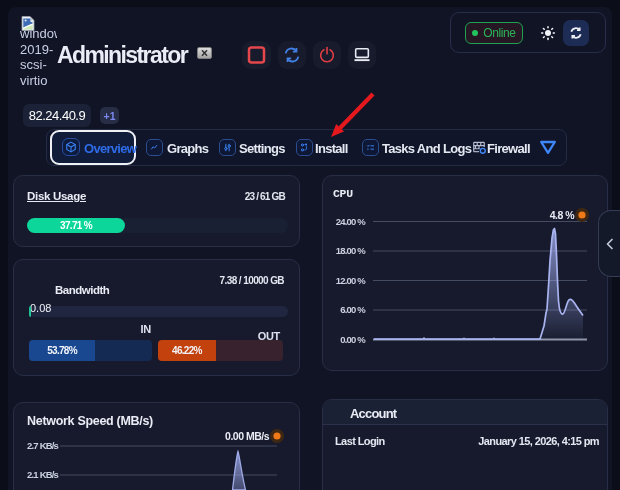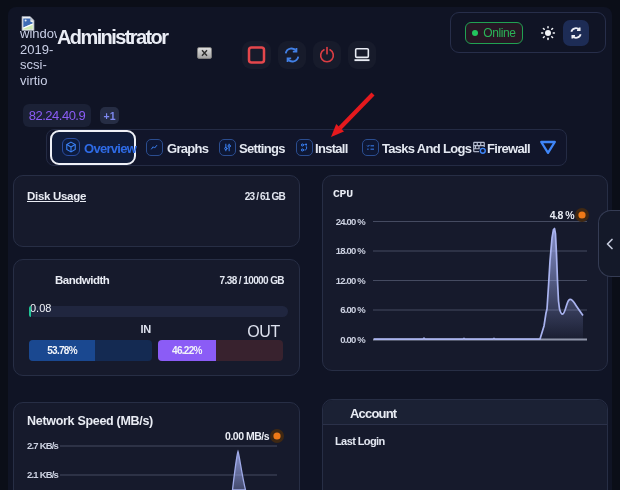--- a/index.html
+++ b/index.html
@@ -20,21 +20,21 @@
 <svg class="abs" style="left:21px; top:16px;" width="14" height="15" viewBox="0 0 14 15">
   <path d="M1 0.5 h8 l4 4 v10 h-12 z" fill="#eef0f3" stroke="#98a0ac" stroke-width="0.8"></path>
   <path d="M9 0.5 l4 4 h-4 z" fill="#c3c9d2"></path>
   <path d="M2.3 2.6 h7 v3 l2.4 1 v1 l-9.4 4 z" fill="#3f6db5"></path>
   <path d="M2.3 12.2 l9.4-4 v5.3 h-9.4 z" fill="#cdeab2"></path>
   <path d="M2.3 11.6 l9.4-4 v1.2 l-9.4 4 z" fill="#ffffff"></path>
   <circle cx="4.6" cy="4.6" r="1" fill="#e8edf4"></circle>
 </svg>
 <div class="abs" style="left:20px; top:26px; width:37px; height:64px; overflow:hidden; color:#c9cfe6; font-size:13px; line-height:15.7px;">windows-2019-scsi-virtio</div>
 
-<div class="abs" style="left:57px; top:26px; font-size:20px; font-weight:700; color:#eaedf5; letter-spacing:-1.6px; white-space:nowrap;">Administrator</div>
+<div class="abs" style="left:57px; top:42px; font-size:23px; font-weight:700; color:#eaedf5; letter-spacing:-1.6px; white-space:nowrap;">Administrator</div>
 
 <div class="abs" style="left:197px; top:47px; width:15px; height:12px; background:linear-gradient(180deg,#dcdcdc,#a4a4a4); border:1px solid #7e7e7e; border-radius:2px;">
   <svg width="13" height="10" viewBox="0 0 13 10" style="display:block">
       <path d="M4 2.2 L9 7.8 M9 2.2 L4 7.8" stroke="#2e2e2e" stroke-width="1.4"></path>
     </svg>
 </div>
 
 <div class="abs" style="left:242px; top:41px; width:29px; height:28px; background:#171b2b; border-radius:9px;">
   <svg width="29" height="28" viewBox="0 0 29 28">
       <rect x="7" y="6.5" width="15" height="15" rx="2.5" fill="none" stroke="#e5474c" stroke-width="2.5"></rect>
@@ -82,21 +82,21 @@
 <div class="abs" style="left:563px; top:20px; width:26px; height:26px; background:#1d2c55; border-radius:7px;">
   <svg width="26" height="26" viewBox="0 0 24 24" style="padding:5px;">
     <path d="M5 10 a7 7 0 0 1 12.3-2.5" fill="none" stroke="#eef0f6" stroke-width="2.6"></path>
     <path d="M17.5 3.8 v4 h-4" fill="none" stroke="#eef0f6" stroke-width="2.6"></path>
     <path d="M19 14 a7 7 0 0 1 -12.3 2.5" fill="none" stroke="#eef0f6" stroke-width="2.6"></path>
     <path d="M6.5 20.2 v-4 h4" fill="none" stroke="#eef0f6" stroke-width="2.6"></path>
   </svg>
 </div>
 
 <div class="abs" style="left:23px; top:104px; width:68px; height:23px; background:#1b2136; border-radius:6px; display:flex; align-items:center; justify-content:center;">
-  <span style="color:#8b5cf6; font-size:13px; letter-spacing:-0.5px;">82.24.40.9</span>
+  <span style="color:#ffffff; font-size:13px; letter-spacing:-0.5px;">82.24.40.9</span>
 </div>
 <div class="abs" style="left:100px; top:107px; width:19px; height:17px; background:#262d44; border-radius:5px; display:flex; align-items:center; justify-content:center;">
   <span style="color:#7d88ef; font-size:10.5px; font-weight:700;">+1</span>
 </div>
 
 <div class="abs" style="left:46px; top:129px; width:521px; height:37px; border:1px solid #242b44; border-radius:8px; background:#11152a;"></div>
 
 <div class="abs" style="left:50px; top:130px; width:86px; height:35px; border:2.5px solid #eef0f6; border-radius:9px; background:#101c3a;"></div>
 <div class="abs" style="left:62px; top:138px; width:18px; height:18px; background:#0d1b3d; border:1px solid #2a4da0; border-radius:6px;">
   <svg width="16" height="16" viewBox="0 0 24 24" style="padding:1.5px;">
@@ -168,37 +168,42 @@
 </svg>
 
 <svg class="abs" style="left:320px; top:85px;" width="70" height="60" viewBox="0 0 70 60">
   <path d="M53 9 L20 43" stroke="#e5191d" stroke-width="4.2"></path>
   <path d="M11 52 L24 46.5 L16.2 38.9 z" fill="#e5191d"></path>
 </svg>
 
 <div class="card" style="left:13px; top:175px; width:287px; height:72px;">
   <div class="ctitle abs" style="left:13px; top:14px;text-decoration:underline;">Disk Usage</div>
   <div class="cval abs" style="right:14px; top:15px;">23 / 61 GB</div>
+  <div class="abs" style="left:13px; top:42px; width:261px; height:15px; background:#1a2033; border-radius:7.5px;">
+    <div style="width:98px; height:15px; background:#0dd69b; border-radius:7.5px; display:flex; align-items:center; justify-content:center;">
+      <span style="font-size:10px; font-weight:700; color:#fff; letter-spacing:-0.7px;">37.71 %</span>
+    </div>
+  </div>
 </div>
 
 <div class="card" style="left:13px; top:259px; width:287px; height:117px;">
-  <div class="ctitle abs" style="left:13px; top:14px; letter-spacing:-0.5px;padding-left:28px;">Bandwidth</div>
+  <div class="ctitle abs" style="left:13px; top:24px; letter-spacing:-0.5px;padding-left:28px;">Bandwidth</div>
   <div class="cval abs" style="right:15px; top:15px; letter-spacing:-0.6px;">7.38 / 10000 GB</div>
   <div class="abs" style="left:15px; top:46px; width:259px; height:11px; background:#20263f; border-radius:6px;"></div>
   <div class="abs" style="left:16px; top:42px; font-size:11px; color:#f0f2f7;">0.08</div>
   <div class="abs" style="left:15px; top:46px; width:2px; height:11px; background:#1fc496; border-radius:2px 0 0 2px;"></div>
   <div class="abs" style="right:148px; top:63px; font-size:11px; font-weight:700; color:#dde1ee; letter-spacing:-0.3px;">IN</div>
-  <div class="abs" style="right:19px; top:63px; font-size:16px; font-weight:400; color:#dde1ee; letter-spacing:-0.3px;">OUT</div>
+  <div class="abs" style="right:19px; top:70px; font-size:11px; font-weight:700; color:#dde1ee; letter-spacing:-0.3px;">OUT</div>
   <div class="abs" style="left:15px; top:80px; width:123px; height:21px; background:#142a52; border-radius:4px; overflow:hidden;">
     <div style="width:53.78%; height:100%; background:#1a4890; display:flex; align-items:center; justify-content:center;">
       <span style="font-size:10px; font-weight:700; color:#f2f4f9; letter-spacing:-0.7px;">53.78%</span>
     </div>
   </div>
   <div class="abs" style="left:144px; top:80px; width:125px; height:21px; background:#38222e; border-radius:4px; overflow:hidden;">
-    <div style="width:46.22%; height:100%; background:#8b5cf6; display:flex; align-items:center; justify-content:center;">
+    <div style="width:46.22%; height:100%; background:#c2410c; display:flex; align-items:center; justify-content:center;">
       <span style="font-size:10px; font-weight:700; color:#f2f4f9; letter-spacing:-0.7px;">46.22%</span>
     </div>
   </div>
 </div>
 
 <div class="card" style="left:13px; top:402px; width:287px; height:110px;">
   <div class="ctitle abs" style="left:13px; top:11px; font-size:12.5px; letter-spacing:-0.3px;">Network Speed (MB/s)</div>
   <div class="abs" style="left:0; top:0; width:285px; height:87px; overflow:hidden;">
     <svg width="285" height="87" viewBox="0 0 285 87">
       <g font-family="Liberation Sans" font-size="9.5" font-weight="bold" fill="#cdd2e2" letter-spacing="-0.8">
@@ -249,19 +254,20 @@
     <text x="251" y="43" font-family="Liberation Sans" font-size="10.5" font-weight="bold" fill="#e9ecf4" text-anchor="end" letter-spacing="-0.5">4.8 %</text>
     <circle cx="259" cy="39" r="7" fill="#3f2813"></circle>
     <circle cx="259" cy="39" r="3.6" fill="#ef7917"></circle>
   </svg>
 </div>
 
 <div class="card" style="left:322px; top:399px; width:286px; height:115px;">
   <div class="abs" style="left:0; top:0; width:100%; height:25px; background:#1b2134; border-bottom:1px solid #2b3149; border-radius:10px 10px 0 0;"></div>
   <div class="ctitle abs" style="left:15px; top:6px; font-size:13px; letter-spacing:-0.8px;margin-left:12px;">Account</div>
   <div class="abs" style="left:12px; top:35px; font-size:11px; font-weight:700; color:#e3e7f1; letter-spacing:-0.6px;">Last Login</div>
+  <div class="abs" style="right:8px; top:35px; font-size:11px; font-weight:700; color:#e3e7f1; letter-spacing:-0.6px;">January 15, 2026, 4:15 pm</div>
 </div>
 
 <div class="abs" style="left:598px; top:210px; width:22px; height:67px; background:#141929; border:1px solid #353c54; border-right:none; border-radius:13px 0 0 13px; display:flex; align-items:center; justify-content:center;">
   <svg width="10" height="12" viewBox="0 0 10 12">
       <path d="M7 1.5 L2.5 6 L7 10.5" fill="none" stroke="#c3c9da" stroke-width="1.7" stroke-linecap="round" stroke-linejoin="round"></path>
     </svg>
 </div>
 
 </body></html>

